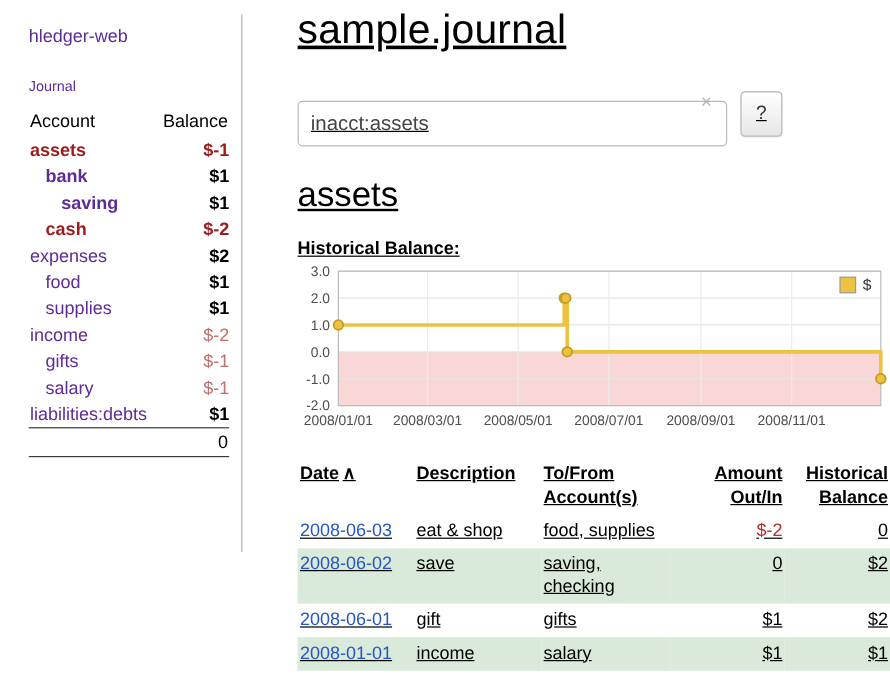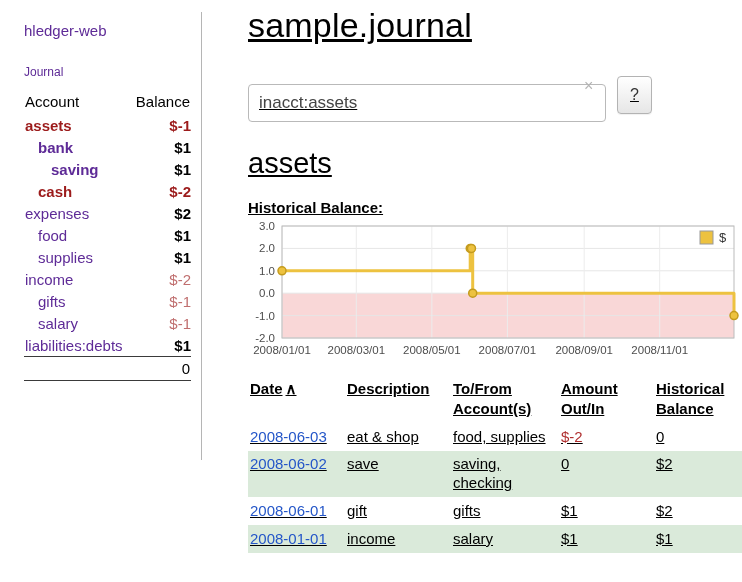--- a/index.html
+++ b/index.html
@@ -49,23 +49,23 @@
   }
   .btn-help { margin-left:11px; padding:0 12px; }
   .account-heading { font-size:29px; font-weight:400; margin-top:25px; }
   .chart-label { font-size:15px; font-weight:700; margin-top:19px; }
   .chart { display:block; margin-top:4px; }
   .chart text { font-family:"Liberation Sans", sans-serif; }
   .chart .tick { font-size:11.5px; fill:#4d4d4d; }
   .chart .legend-label { font-size:13px; fill:#333; }
 
   
-  .register { width:100%; border-collapse:collapse; font-size:15px; margin-top:4px; table-layout:fixed; }
+  .register { width:100%; border-collapse:collapse; font-size:15px; margin-top:10px; table-layout:fixed; }
   .register th { text-align:left; vertical-align:top; font-weight:700; padding:3px 8px 5px 2px; line-height:1.3; }
-  .register th.r, .register td.r { padding-right:2px; }
+  .register th.r, .register td.r { text-align:right; padding-right:2px; }
   .register td { padding:4.5px 8px 4.5px 2px; vertical-align:top; line-height:1.25; }
   .register tr.green { background:var(--row-green); }
   .c-date a { color:var(--link-blue); }
   .register td.neg { color:var(--negative-table); }
   .sort-icon { font-weight:700; font-size:15px; margin-left:3px; }
 </style>
 </head>
 <body>
 
 <div class="sidebar">

